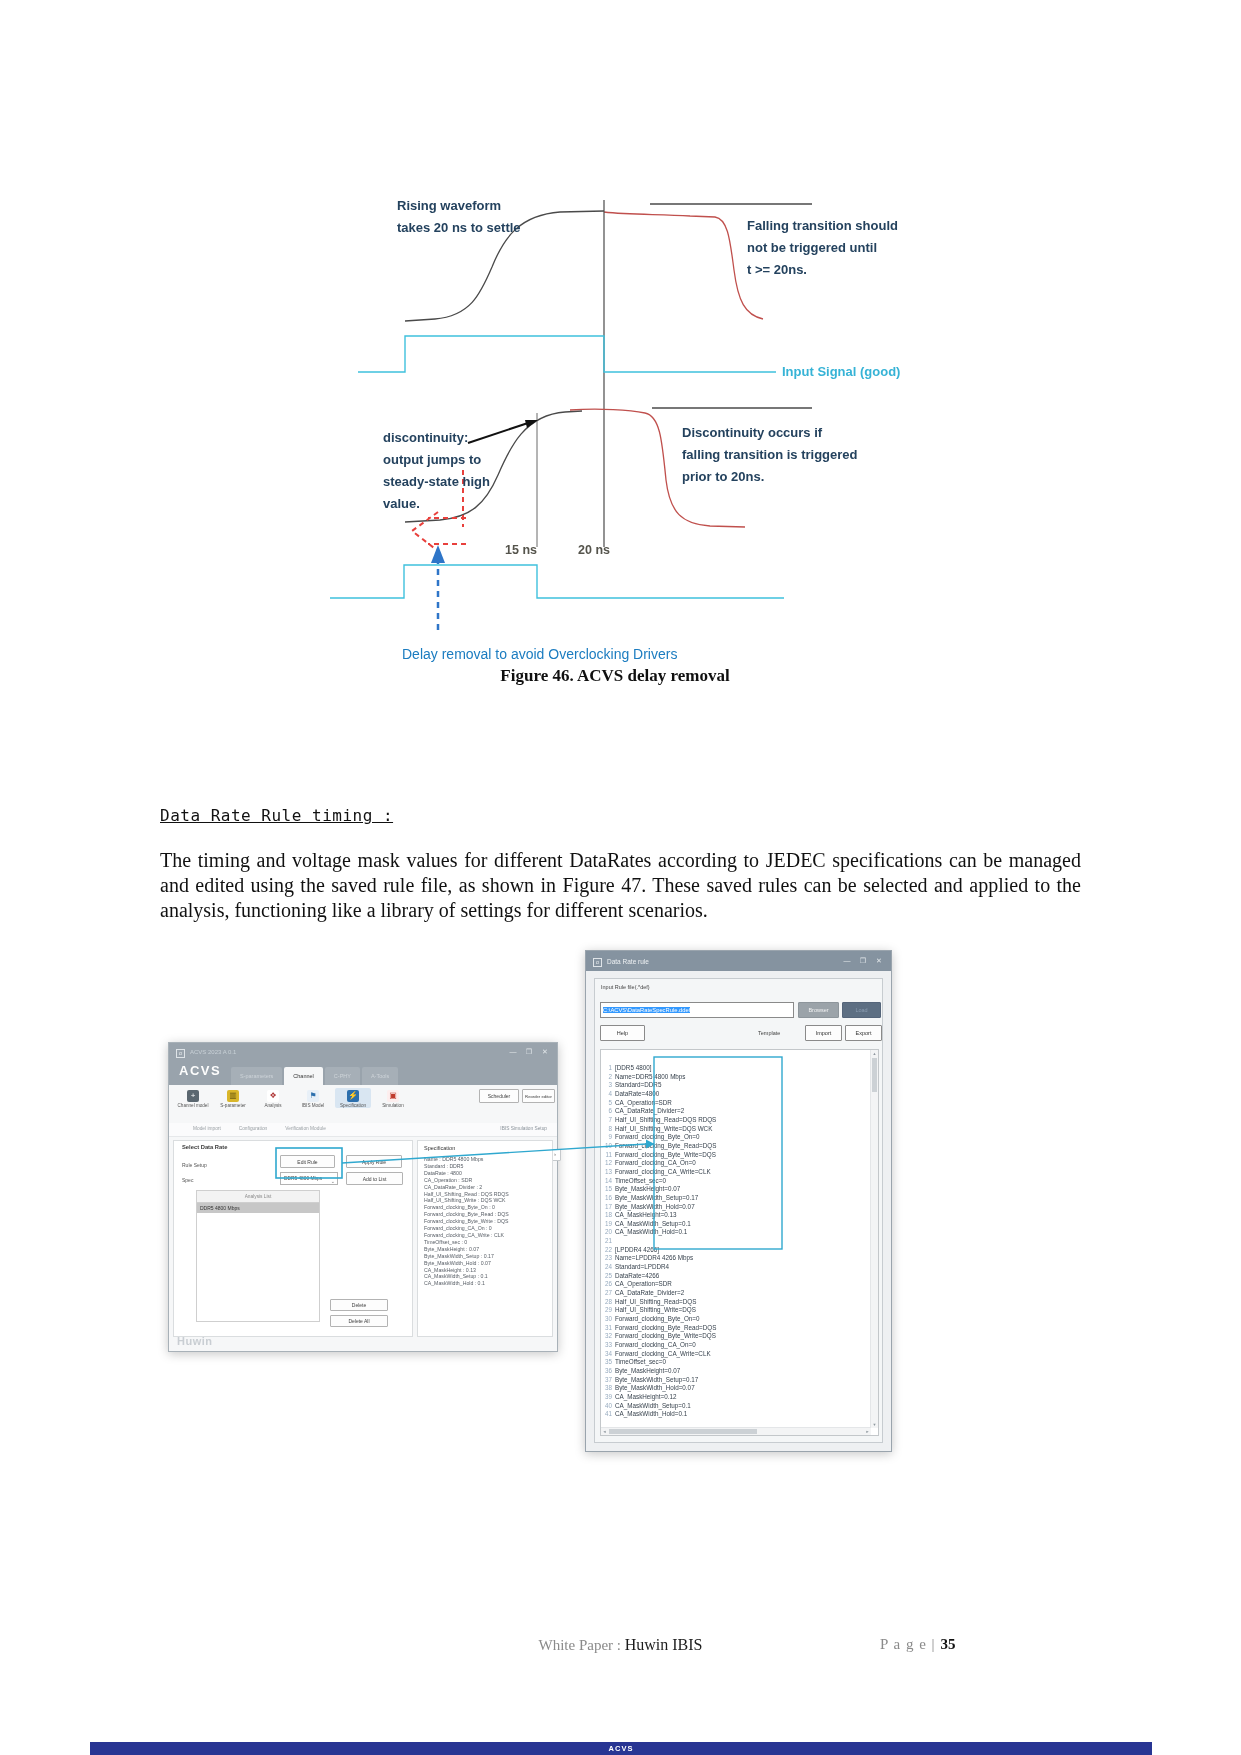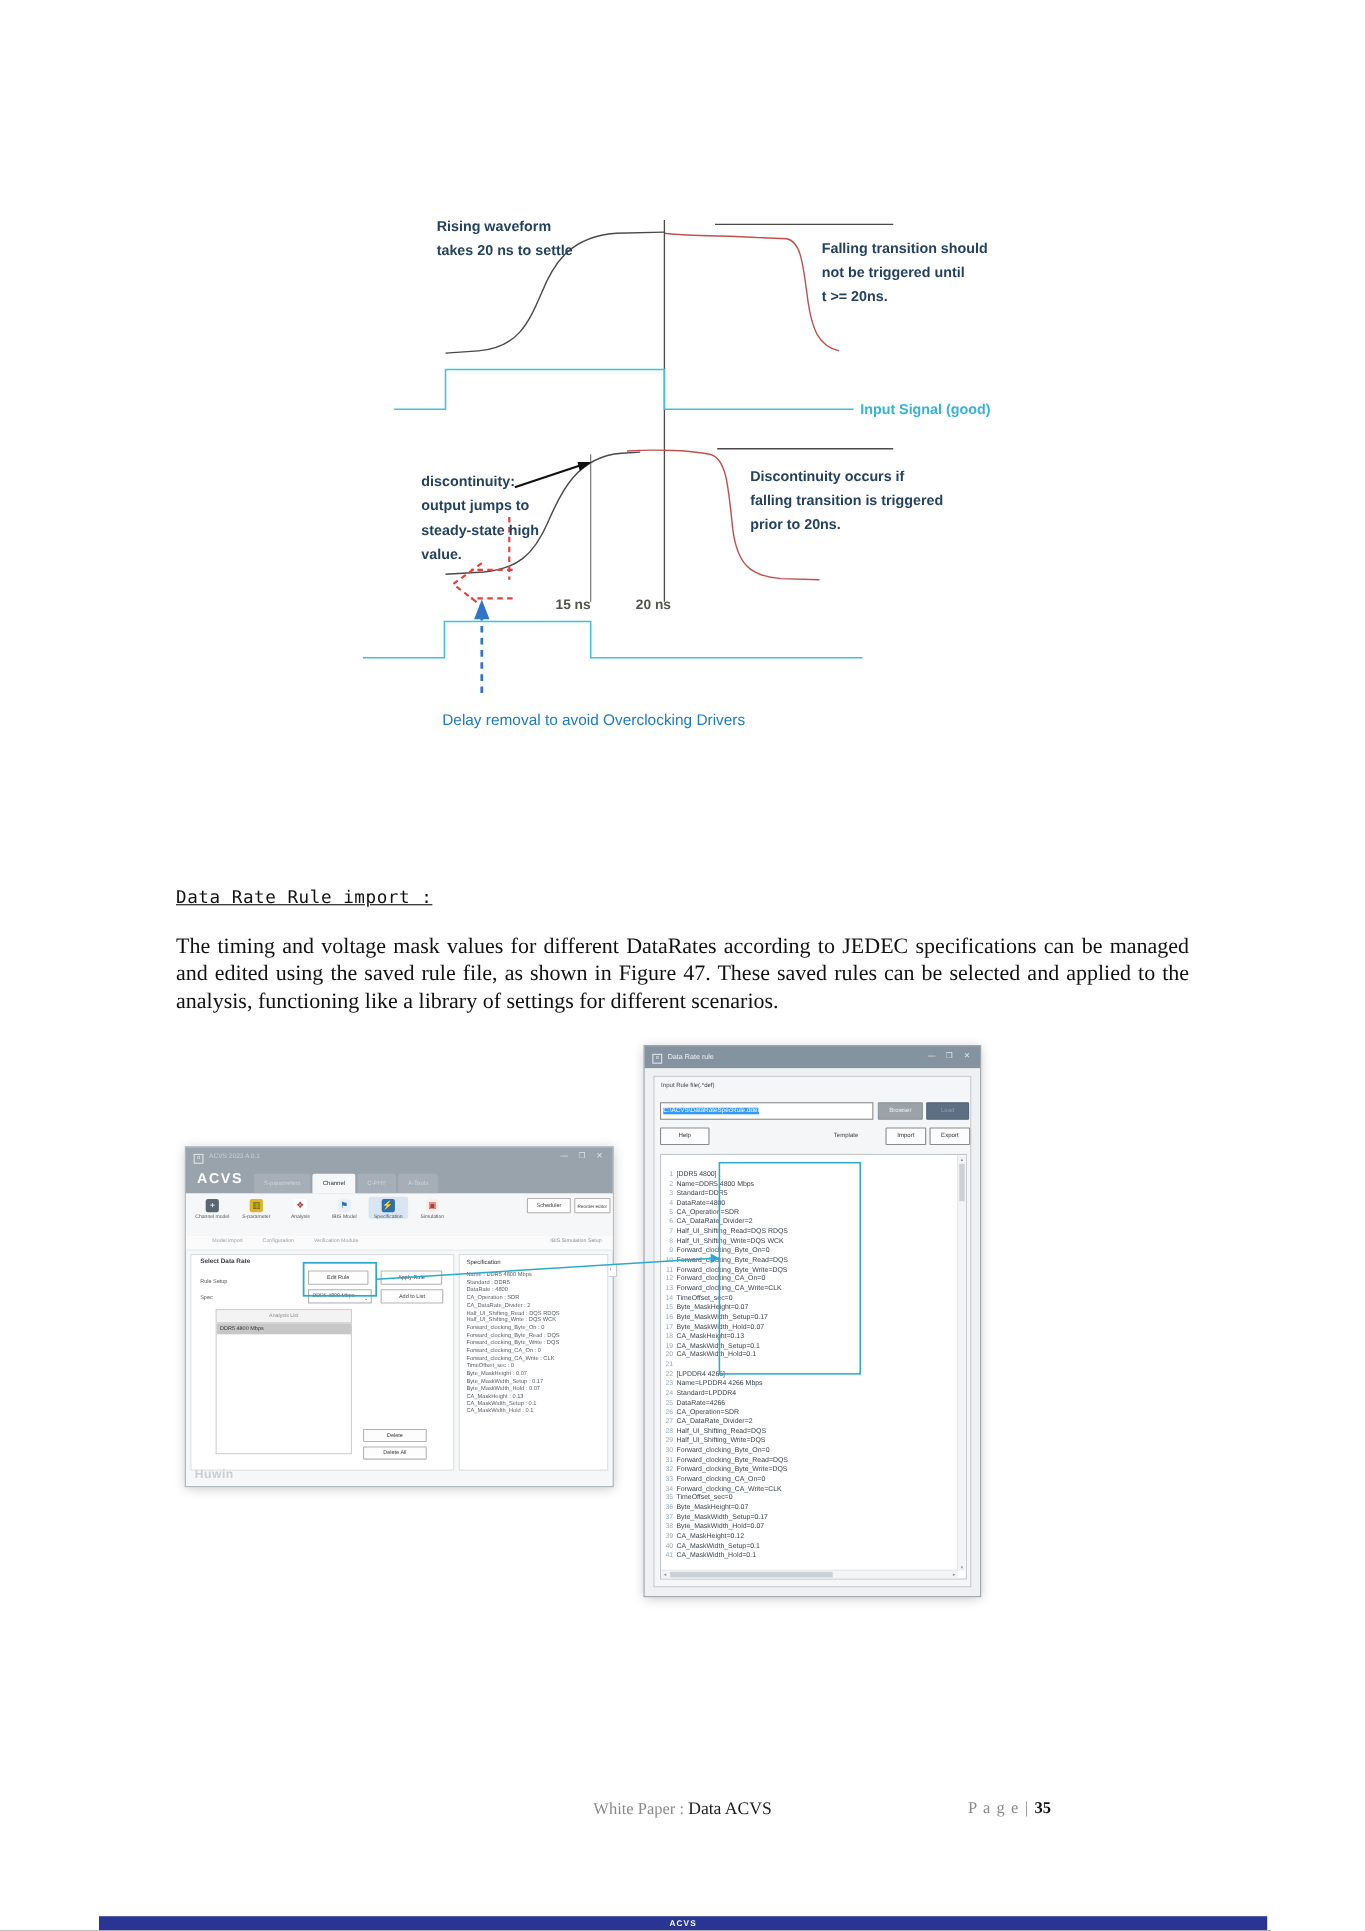--- a/index.html
+++ b/index.html
@@ -174,22 +174,23 @@
     <text class="note" x="63" y="289">output jumps to</text>
     <text class="note" x="63" y="311">steady-state high</text>
     <text class="note" x="63" y="333">value.</text>
     <text class="note" x="362" y="262">Discontinuity occurs if</text>
     <text class="note" x="362" y="284">falling transition is triggered</text>
     <text class="note" x="362" y="306">prior to 20ns.</text>
     <text class="tick" x="185" y="379">15 ns</text>
     <text class="tick" x="258" y="379">20 ns</text>
     <text class="delaytxt" x="82" y="484">Delay removal to avoid Overclocking Drivers</text>
   </svg>
-
-  <div class="abs sec-head">Data Rate Rule import :</div>
+  <div class="abs figcap">Figure 46. ACVS delay removal</div>
+
+  <div class="abs sec-head">Data Rate Rule timing :</div>
   <p class="abs body-par">The timing and voltage mask values for different DataRates according to JEDEC specifications can be managed and edited using the saved rule file, as shown in Figure 47. These saved rules can be selected and applied to the analysis, functioning like a library of settings for different scenarios.</p>
 
   <div class="win acvs">
     <div class="acvs-band">
       <div class="tbar" style="height:18px;">
         <span class="appico">α</span>
         <span class="acvs-title">ACVS 2023 A 0.1</span>
         <span class="tctrl" style="margin-right:4px;">
           <span>—</span>
           <span>❐</span>
@@ -505,21 +506,21 @@
   <svg class="abs annot">
     <rect x="276" y="1148" width="66" height="30" fill="none" stroke="#2fa8cf" stroke-width="1.6"></rect>
     <line x1="342" y1="1163" x2="646" y2="1144" stroke="#2fa8cf" stroke-width="1.4"></line>
     <polygon points="646,1139.5 654.5,1144 646,1148.5" fill="#2fa8cf"></polygon>
     <rect x="654" y="1057" width="128" height="192" fill="none" stroke="#2fa8cf" stroke-width="1.4"></rect>
   </svg>
 
 
   <div class="abs foot-c">
     <span class="gy">White Paper :</span>
-    <span class="bk">Data ACVS</span>
+    <span class="bk">Huwin IBIS</span>
   </div>
   <div class="abs foot-p">
     <span>P a g e</span>
     <span>|</span>
     <b>35</b>
   </div>
   <div class="abs botbar">ACVS</div>
 
 </div>
 

